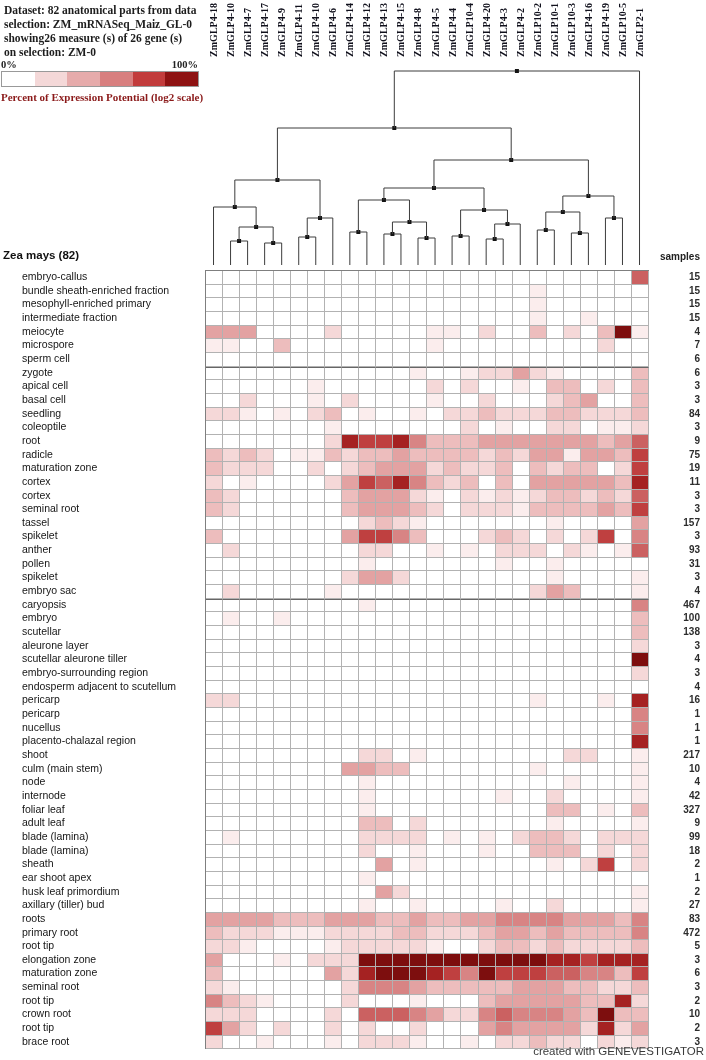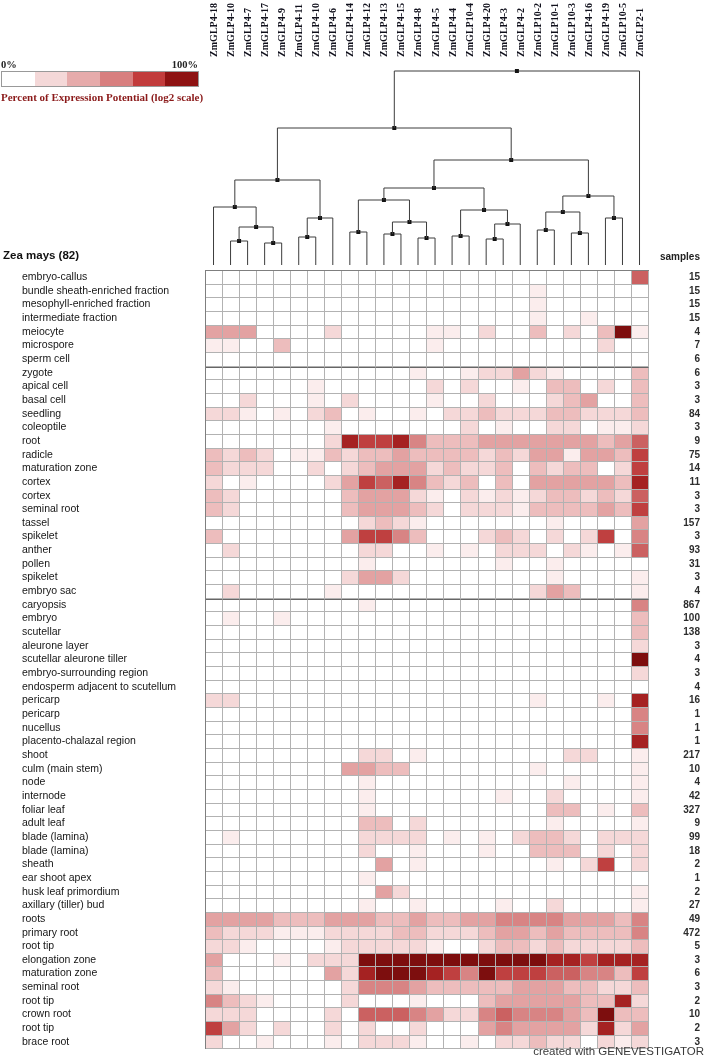--- a/index.html
+++ b/index.html
@@ -51,20 +51,26 @@
   #samples-col .sample-count { height:13.66px; line-height:13.6px; text-align:right; padding-right:3px;
     font-size:10px; font-weight:700; color:#2d2d2d; }
   
   #footer { position:absolute; right:2px; top:1045px; font-size:11.5px; color:#3a3a3a; }
 </style>
 </head>
 <body>
 
 <div id="canvas">
 
+  <div id="dataset-info">
+      <div>Dataset: 82 anatomical parts from data</div>
+      <div>selection: ZM_mRNASeq_Maiz_GL-0</div>
+      <div>showing26 measure (s) of 26 gene (s)</div>
+      <div>on selection: ZM-0</div>
+    </div>
 
   <div id="scale-labels">
     <span id="scale-min">0%</span>
     <span id="scale-max">100%</span>
   </div>
   <div id="scale-bar">
       <div class="seg" style="background: rgb(255, 255, 255);"></div>
       <div class="seg" style="background: rgb(244, 216, 216);"></div>
       <div class="seg" style="background: rgb(230, 171, 171);"></div>
       <div class="seg" style="background: rgb(216, 127, 127);"></div>
@@ -256,21 +262,21 @@
         <span>ZmGLP2-1</span>
       </div>
     </div>
 
   <div id="species-header">Zea mays (82)</div>
   <div id="samples-header">samples</div>
 
   <div id="row-labels">
       <div class="row-label">embryo-callus</div>
       <div class="row-label">bundle sheath-enriched fraction</div>
-      <div class="row-label">mesophyll-enriched fraction</div>
+      <div class="row-label">mesophyll-enriched primary</div>
       <div class="row-label">intermediate fraction</div>
       <div class="row-label">meiocyte</div>
       <div class="row-label">microspore</div>
       <div class="row-label">sperm cell</div>
       <div class="row-label">zygote</div>
       <div class="row-label">apical cell</div>
       <div class="row-label">basal cell</div>
       <div class="row-label">seedling</div>
       <div class="row-label">coleoptile</div>
       <div class="row-label">root</div>
@@ -1811,31 +1817,31 @@
       <div class="sample-count">4</div>
       <div class="sample-count">7</div>
       <div class="sample-count">6</div>
       <div class="sample-count">6</div>
       <div class="sample-count">3</div>
       <div class="sample-count">3</div>
       <div class="sample-count">84</div>
       <div class="sample-count">3</div>
       <div class="sample-count">9</div>
       <div class="sample-count">75</div>
-      <div class="sample-count">14</div>
+      <div class="sample-count">19</div>
       <div class="sample-count">11</div>
       <div class="sample-count">3</div>
       <div class="sample-count">3</div>
       <div class="sample-count">157</div>
       <div class="sample-count">3</div>
       <div class="sample-count">93</div>
       <div class="sample-count">31</div>
       <div class="sample-count">3</div>
       <div class="sample-count">4</div>
-      <div class="sample-count">867</div>
+      <div class="sample-count">467</div>
       <div class="sample-count">100</div>
       <div class="sample-count">138</div>
       <div class="sample-count">3</div>
       <div class="sample-count">4</div>
       <div class="sample-count">3</div>
       <div class="sample-count">4</div>
       <div class="sample-count">16</div>
       <div class="sample-count">1</div>
       <div class="sample-count">1</div>
       <div class="sample-count">1</div>
@@ -1844,21 +1850,21 @@
       <div class="sample-count">4</div>
       <div class="sample-count">42</div>
       <div class="sample-count">327</div>
       <div class="sample-count">9</div>
       <div class="sample-count">99</div>
       <div class="sample-count">18</div>
       <div class="sample-count">2</div>
       <div class="sample-count">1</div>
       <div class="sample-count">2</div>
       <div class="sample-count">27</div>
-      <div class="sample-count">49</div>
+      <div class="sample-count">83</div>
       <div class="sample-count">472</div>
       <div class="sample-count">5</div>
       <div class="sample-count">3</div>
       <div class="sample-count">6</div>
       <div class="sample-count">3</div>
       <div class="sample-count">2</div>
       <div class="sample-count">10</div>
       <div class="sample-count">2</div>
       <div class="sample-count">3</div>
     </div>

